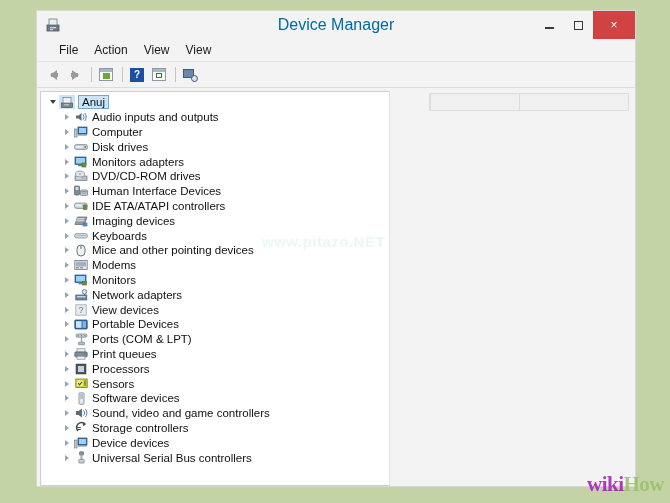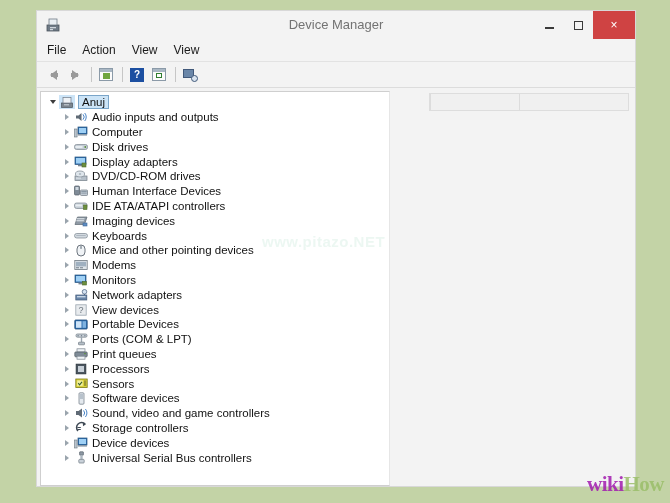--- a/index.html
+++ b/index.html
@@ -43,22 +43,22 @@
     height: 18px;
     margin-left: 7px;
     position: relative;
     flex: 0 0 auto;
   }
   #titlebar-title {
     position: absolute;
     left: 0;
     right: 0;
     text-align: center;
-    font-size: 13px;
-    color: #737373;
+    font-size: 16px;
+    color: #0369a1;
     line-height: 28px;
     pointer-events: none;
   }
   #caption-buttons {
     margin-left: auto;
     display: flex;
     align-items: stretch;
     height: 28px;
     position: relative;
     z-index: 2;
@@ -95,21 +95,21 @@
     border: 1.6px solid #3a3a3a;
     box-sizing: border-box;
   }
 
   
   #menubar {
     height: 22px;
     min-height: 22px;
     display: flex;
     align-items: center;
-    padding-left: 2px;
+    padding-left: 14px;
     background: #f3f3f3;
     border-bottom: 1px solid #e2e2e2;
   }
   .menu-item {
     font-size: 12px;
     color: #1b1b1b;
     padding: 2px 8px;
     cursor: default;
   }
 
@@ -486,21 +486,21 @@
               <span class="tri-collapsed"></span>
             </span>
             <span class="node-icon">
               <svg width="14" height="12" viewBox="0 0 14 12">
                 <rect x="1" y="1" width="11" height="7.5" fill="#2f6fae" stroke="#27527c" stroke-width="0.7"></rect>
                 <rect x="2" y="2" width="9" height="5.5" fill="#9fd0f5"></rect>
                 <rect x="4" y="9" width="5" height="1.3" fill="#7b858f"></rect>
                 <rect x="8" y="7" width="4" height="4" fill="#6d8f3e" stroke="#4d6b2a" stroke-width="0.6"></rect>
               </svg>
             </span>
-            <span class="node-label">Display adapters</span>
+            <span class="node-label">Monitors adapters</span>
           </div>
           <div class="tree-row child">
             <span class="twisty">
               <span class="tri-collapsed"></span>
             </span>
             <span class="node-icon">
               <svg width="14" height="12" viewBox="0 0 14 12">
                 <rect x="1" y="6" width="12" height="4.5" fill="#b7c1ca" stroke="#737d86" stroke-width="0.7"></rect>
                 <ellipse cx="6" cy="4" rx="4.6" ry="3" fill="#dfe6ec" stroke="#7d8790" stroke-width="0.7"></ellipse>
                 <ellipse cx="6" cy="4" rx="1.2" ry="0.8" fill="#9aa5af"></ellipse>

